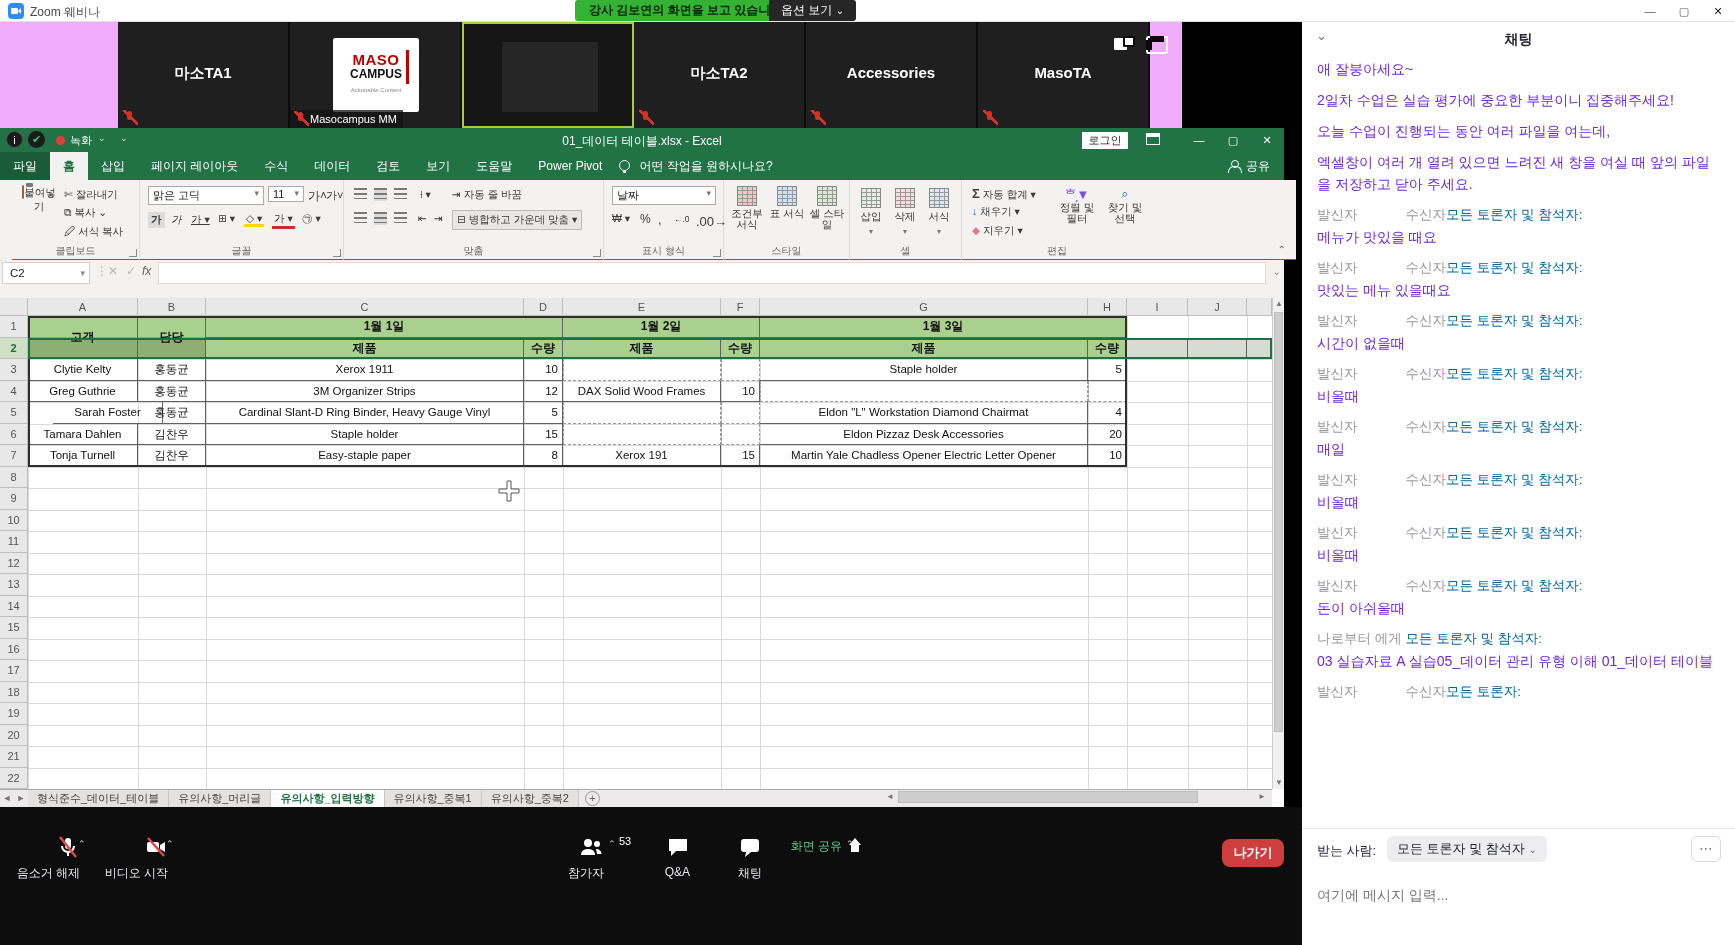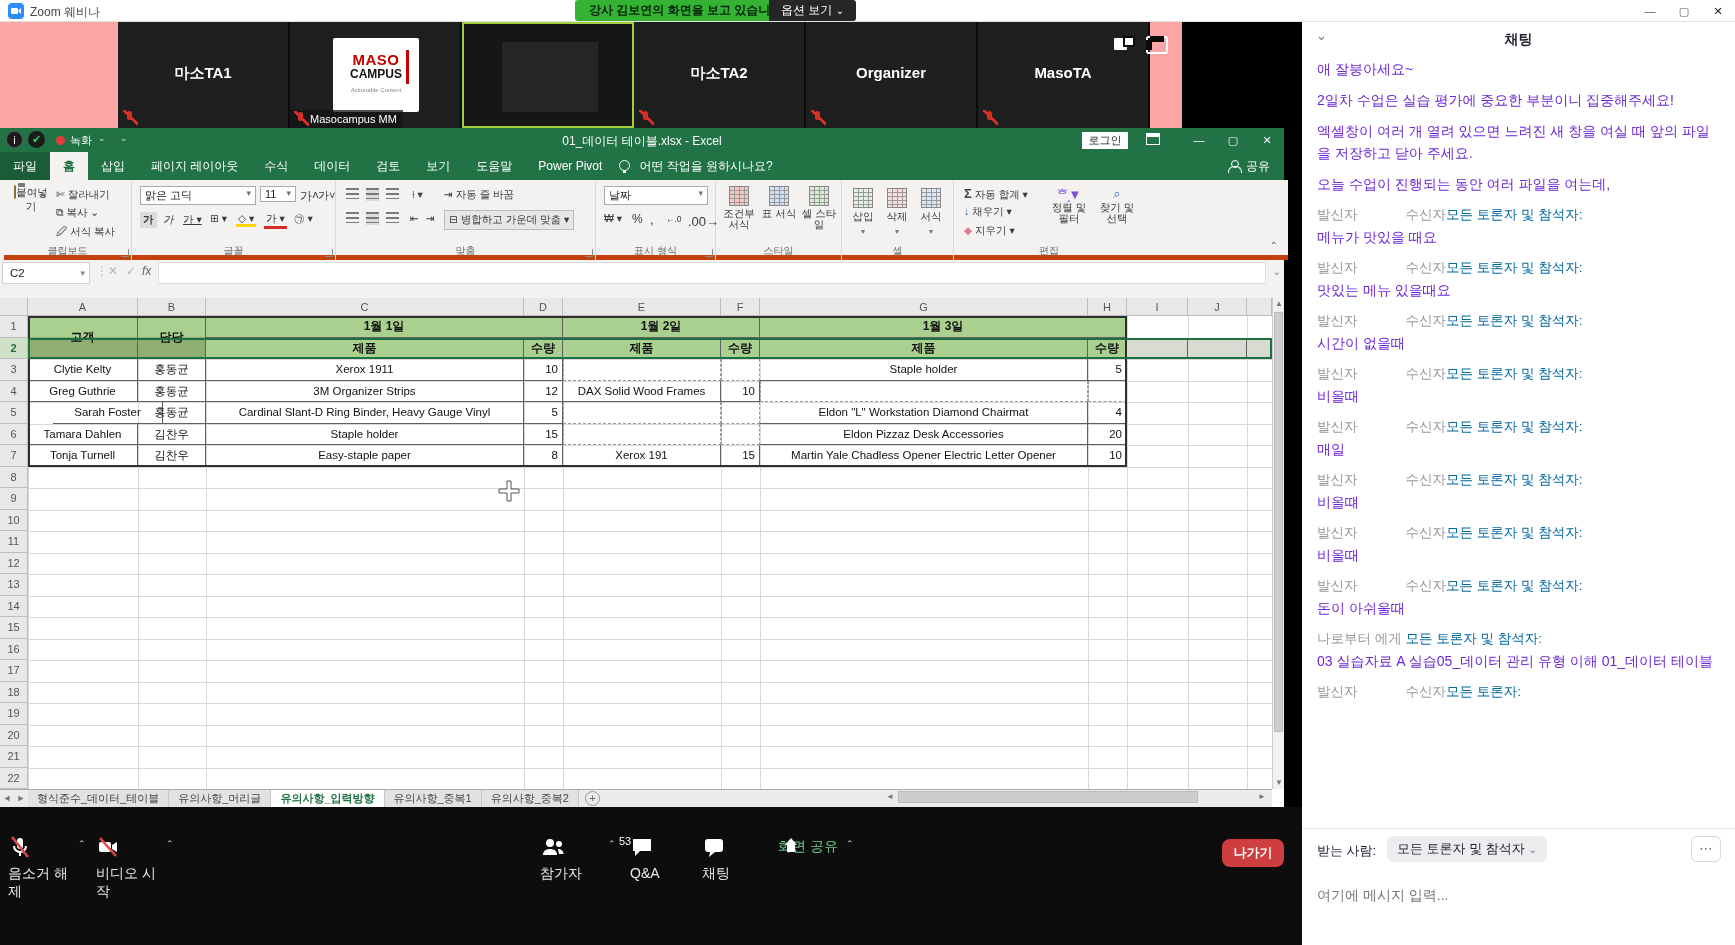--- a/index.html
+++ b/index.html
@@ -15,21 +15,21 @@
   .os-title{position:absolute;left:30px;top:4px;font-size:12px;color:#4a4a4a}
   .os-ctl{position:absolute;top:0;height:22px;width:34px;text-align:center;font-size:11px;color:#555;line-height:22px}
 
   
   .banner{position:absolute;left:575px;top:0;height:21px;background:#34b233;color:#06230a;
     font-size:12px;font-weight:bold;line-height:21px;padding:0 14px;border-radius:3px 0 0 3px}
   .banner-btn{position:absolute;left:769px;top:0;height:21px;background:#262626;color:#fff;
     font-size:12px;line-height:21px;padding:0 12px;border-radius:0 3px 3px 0}
 
   
-  .main-left{position:absolute;left:0;top:22px;width:1182px;height:923px;background:#fca5a5}
+  .main-left{position:absolute;left:0;top:22px;width:1182px;height:923px;background:#f0abfc}
   .vstrip{position:absolute;left:118px;top:0;width:1032px;height:106px;display:flex}
   .vtile{position:relative;width:172px;height:106px;background:#1f1f1f;border-right:2px solid #0b0b0b}
   .vtile .vname{position:absolute;left:0;right:0;top:42px;text-align:center;color:#fff;font-size:15px;font-weight:bold}
   .vtile.active{border:2px solid #a3cf3f;background:#161616}
   .mic-red{position:absolute;left:6px;bottom:4px;width:11px;height:13px}
   .mic-red:before{content:"";position:absolute;left:3px;top:0;width:5px;height:9px;background:#d93025;border-radius:3px}
   .mic-red:after{content:"";position:absolute;left:-1px;top:-1px;width:15px;height:15px;
     background:linear-gradient(45deg,transparent 46%,#d93025 46%,#d93025 58%,transparent 58%)}
   .logo-card{position:absolute;left:43px;top:16px;width:86px;height:74px;background:#fff;border-radius:2px;text-align:center;padding-top:14px}
   .logo-card .l1{color:#c00000;font-weight:bold;font-size:15px;line-height:15px;letter-spacing:.5px}
@@ -59,21 +59,21 @@
   .xl-tab.file{background:#1a5c38}
   .xl-tab.active{background:#f3f2f1;color:#217346;font-weight:bold}
   .tellme{color:#fff;font-size:12px;line-height:28px;padding-left:24px;position:relative}
   .bulb{position:absolute;left:4px;top:8px;width:11px;height:11px;border:1.5px solid #fff;border-radius:50%}
   .bulb:after{content:"";position:absolute;left:2.5px;top:9px;width:3px;height:3px;background:#fff}
   .share-btn{position:absolute;right:14px;top:24px;height:28px;color:#fff;font-size:12px;line-height:28px;padding-left:18px}
   .person-ico{position:absolute;left:0;top:8px;width:12px;height:12px}
   .person-ico:before{content:"";position:absolute;left:3px;top:0;width:6px;height:6px;border:1.5px solid #fff;border-radius:50%}
   .person-ico:after{content:"";position:absolute;left:0;top:6px;width:12px;height:6px;border:1.5px solid #fff;border-bottom:none;border-radius:6px 6px 0 0}
 
-  .ribbon{position:absolute;left:4px;top:52px;width:100%;height:80px;background:#f3f2f1;border-bottom:5px solid #c2410c}
+  .ribbon{position:absolute;left:12px;top:52px;width:100%;height:80px;background:#f3f2f1;border-bottom:1px solid #c2410c}
   .rgroup{position:absolute;top:0;height:80px;border-right:1px solid #ddd9d5}
   .glabel{position:absolute;bottom:2px;left:0;right:0;text-align:center;font-size:10px;color:#6a6865}
   .launcher{position:absolute;right:2px;bottom:3px;width:8px;height:8px;border-right:1px solid #8a8a8a;border-bottom:1px solid #8a8a8a;font-size:0}
   .rbtn{position:absolute;font-size:10.5px;color:#3b3a39;white-space:nowrap}
   .combo{position:absolute;background:#fff;border:1px solid #aca9a6;font-size:11px;color:#222;
     padding:1px 4px;white-space:nowrap}
   .combo .dd{float:right;color:#777;font-size:9px;margin-left:4px}
   .lines3{background:repeating-linear-gradient(#7a7a7a 0 2px,transparent 2px 5px);width:13px;height:11px;display:inline-block}
   .bigbtn{position:absolute;text-align:center;font-size:10.5px;color:#3b3a39}
   .bigbtn .ic{display:block;margin:0 auto 2px auto;width:20px;height:20px}
@@ -114,21 +114,21 @@
   .stab{font-size:11px;color:#444;line-height:17px;padding:0 9px;border-right:1px solid #c9c7c5;background:#e4e2e0;white-space:nowrap}
   .stab.active{background:#fff;color:#217346;font-weight:bold}
   .addsheet{width:15px;height:15px;border:1px solid #9a9a9a;border-radius:50%;color:#666;font-size:11px;line-height:13px;text-align:center;margin:1px 0 0 6px}
   .hscroll{position:absolute;left:886px;top:663px;height:13px}
   .vscroll{position:absolute;left:1272px;top:170px;width:12px;height:491px;background:#f1f1f1;border-left:1px solid #ccc}
   .sbtn{position:absolute;width:12px;height:12px;color:#777;font-size:8px;text-align:center;line-height:12px}
   .sthumb{position:absolute;background:#cdcdcd;border:1px solid #bcbcbc}
 
   
   .ztoolbar{position:absolute;left:0;top:785px;width:1302px;height:138px;background:#0d0d0e}
-  .zitem{position:absolute;text-align:left;color:#e7e8ee;font-size:14px}
+  .zitem{position:absolute;text-align:right;color:#e7e8ee;font-size:12px}
   .zitem .lbl{margin-top:3px}
   .zcaret{position:absolute;color:#cfcfd6;font-size:9px}
   .badge{position:absolute;color:#fff;font-size:11px}
   .leave-btn{position:absolute;left:1222px;top:32px;width:62px;height:28px;background:#cf3e3e;color:#fff;
     font-size:13px;font-weight:bold;text-align:center;line-height:28px;border-radius:8px}
   .share-ico{width:26px;height:22px;background:#23b053;border-radius:4px;margin:0 auto;position:relative}
   .share-ico:before{content:"";position:absolute;left:9px;top:10px;width:8px;height:7px;background:#fff}
   .share-ico:after{content:"";position:absolute;left:7px;top:3px;border-left:6px solid transparent;border-right:6px solid transparent;border-bottom:7px solid #fff}
   .green-lbl{color:#6cc98b}
 
@@ -188,21 +188,21 @@
           <div class="tile-caption">Masocampus MM<div class="mic-red" style="left: 5px; bottom: 3px;"></div></div>
         </div>
         <div class="vtile active">
           <div style="position: absolute; left: 38px; top: 18px; width: 96px; height: 70px; background: rgb(38, 38, 38);"></div>
         </div>
         <div class="vtile">
           <div class="vname">마소TA2</div>
           <div class="mic-red"></div>
         </div>
         <div class="vtile">
-          <div class="vname">Organizer</div>
+          <div class="vname">Accessories</div>
           <div class="mic-red"></div>
         </div>
         <div class="vtile">
           <div class="vname">MasoTA</div>
           <div class="mic-red"></div>
         </div>
       </div>
     <span class="view-ico gal" style="left:1114px"></span>
     <span class="view-ico fsc" style="left:1146px;height:18px"></span>
 
@@ -573,24 +573,24 @@
       <span class="chat-title">채팅</span>
     </div>
     <div class="msgs" id="chatMsgs">
         <div class="msg">
           <div class="tx">애 잘붕아세요~</div>
         </div>
         <div class="msg">
           <div class="tx">2일차 수업은 실습 평가에 중요한 부분이니 집중해주세요!</div>
         </div>
         <div class="msg">
+          <div class="tx">오늘 수업이 진행되는 동안 여러 파일을 여는데,</div>
+        </div>
+        <div class="msg">
           <div class="tx">엑셀창이 여러 개 열려 있으면 느려진 새 창을 여실 때 앞의 파일을 저장하고 닫아 주세요.</div>
-        </div>
-        <div class="msg">
-          <div class="tx">오늘 수업이 진행되는 동안 여러 파일을 여는데,</div>
         </div>
         <div class="msg">
           <div class="hd"><span class="c-from">발신자</span><span class="c-gap"></span><span class="c-from">수신자</span><span class="c-to">모든 토론자 및 참석자:</span></div>
           <div class="tx">메뉴가 맛있을 때요</div>
         </div>
         <div class="msg">
           <div class="hd"><span class="c-from">발신자</span><span class="c-gap"></span><span class="c-from">수신자</span><span class="c-to">모든 토론자 및 참석자:</span></div>
           <div class="tx">맛있는 메뉴 있을때요</div>
         </div>
         <div class="msg">

